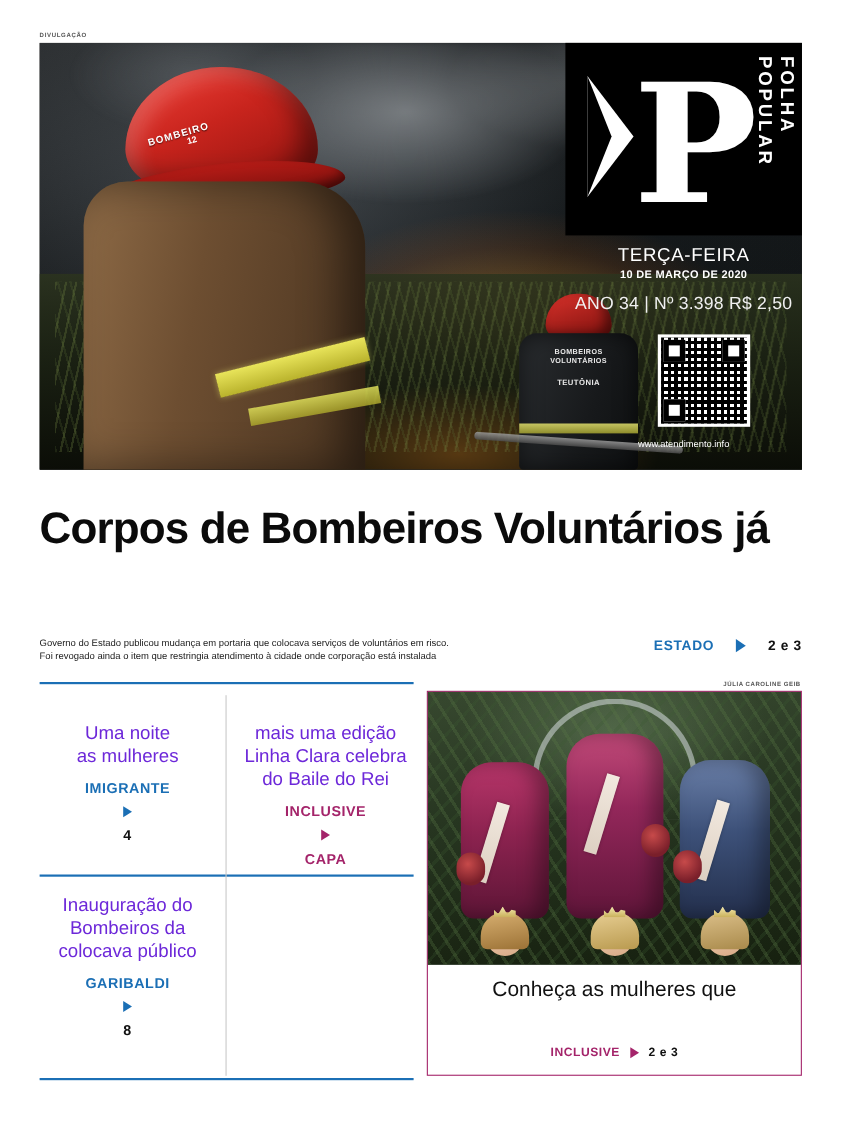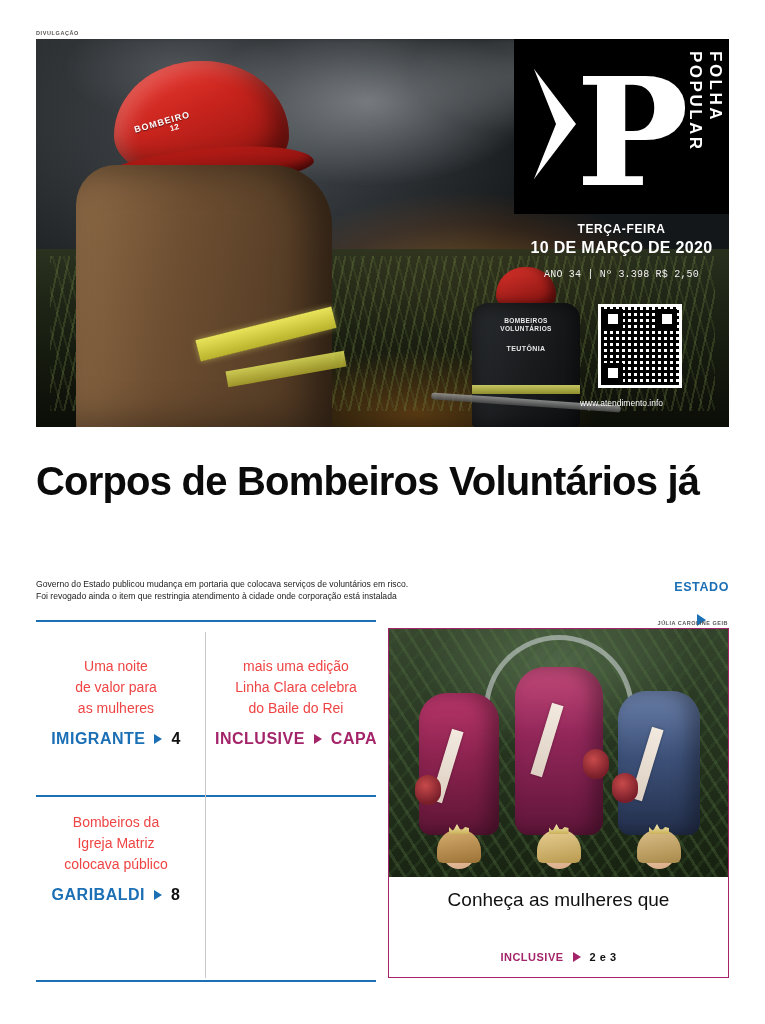--- a/index.html
+++ b/index.html
@@ -184,27 +184,27 @@
 
   
   .dateblock {
     position: absolute;
     right: 36px; top: 222px;
     width: 215px;
     text-align: center;
     color: #fff;
   }
   .dateblock .weekday {
-    font-size: 12px; font-weight: bold; letter-spacing: .6px;
+    font-size: 17px; font-weight: normal; letter-spacing: .6px;
   }
   .dateblock .date {
-    font-size: 16px; font-weight: bold; margin-top: 3px; letter-spacing: .3px;
+    font-size: 10px; font-weight: bold; margin-top: 3px; letter-spacing: .3px;
   }
   .dateblock .issue {
-    font-size: 10px; margin-top: 12px; letter-spacing: .2px; color: #f0f0f0; font-family: Liberation Mono, monospace;
+    font-size: 16px; margin-top: 12px; letter-spacing: .2px; color: #f0f0f0;
   }
   .qr {
     position: absolute; right: 83px; top: 304px;
     width: 84px; height: 84px;
     background: #fff;
     padding: 3px;
   }
   .qr .grid {
     width: 100%; height: 100%;
     background-color: #fff;
@@ -245,21 +245,20 @@
     line-height: 12px;
     color: #1a1a1a;
   }
   .estado-tag {
     position: absolute;
     right: 36px; top: 580px;
     display: flex; align-items: center; gap: 20px;
     font-size: 12.5px; font-weight: bold;
     color: #1b6fb5;
     letter-spacing: .6px;
-    flex-direction: column;
   }
   .estado-tag .tri {
     width: 0; height: 0;
     border-top: 6px solid transparent;
     border-bottom: 6px solid transparent;
     border-left: 9px solid #1b6fb5;
   }
   .estado-tag .pg { color: #111; font-weight: bold; font-size: 12.5px; }
 
   
@@ -276,28 +275,28 @@
     width: 1px; background: #c9c9c9;
     left: 205px; top: 632px; height: 346px;
   }
 
   
   .teaser {
     position: absolute;
     text-align: center;
   }
   .teaser .t-title {
-    font-size: 14px;
+    font-size: 17px;
     line-height: 21px;
-    color: #ef4444;
+    color: #6d28d9;
   }
   .teaser .t-foot {
     margin-top: 11px;
     display: flex; align-items: center; justify-content: center; gap: 9px;
-    font-size: 16px; font-weight: bold; letter-spacing: .5px;
+    font-size: 13px; font-weight: bold; letter-spacing: .5px; flex-direction: column;
   }
   .teaser .t-foot .tri {
     width: 0; height: 0;
     border-top: 5px solid transparent;
     border-bottom: 5px solid transparent;
     border-left: 8px solid currentColor;
   }
   .teaser .t-foot .pg { color: #111; font-weight: bold; }
 
   #teaser-1 { left: 36px; top: 656px; width: 160px; }
@@ -497,21 +496,20 @@
   </div>
 
   <div class="rule r-top-left"></div>
   <div class="rule r-mid-left"></div>
   <div class="rule r-bot-left"></div>
   <div class="vsep"></div>
 
   <div class="teaser" id="teaser-1">
     <div class="t-title">
       <div>Uma noite</div>
-      <div>de valor para</div>
       <div>as mulheres</div>
     </div>
     <div class="t-foot" style="color:#1b6fb5">
       <span>IMIGRANTE</span>
       <span class="tri"></span>
       <span class="pg">4</span>
     </div>
   </div>
 
   <div class="teaser" id="teaser-2">
@@ -522,22 +520,22 @@
     </div>
     <div class="t-foot" style="color:#a4246a">
       <span>INCLUSIVE</span>
       <span class="tri"></span>
       <span class="pg" style="color:#a4246a">CAPA</span>
     </div>
   </div>
 
   <div class="teaser" id="teaser-3">
     <div class="t-title">
+      <div>Inauguração do</div>
       <div>Bombeiros da</div>
-      <div>Igreja Matriz</div>
       <div>colocava público</div>
     </div>
     <div class="t-foot" style="color:#1b6fb5">
       <span>GARIBALDI</span>
       <span class="tri"></span>
       <span class="pg">8</span>
     </div>
   </div>
 
 

